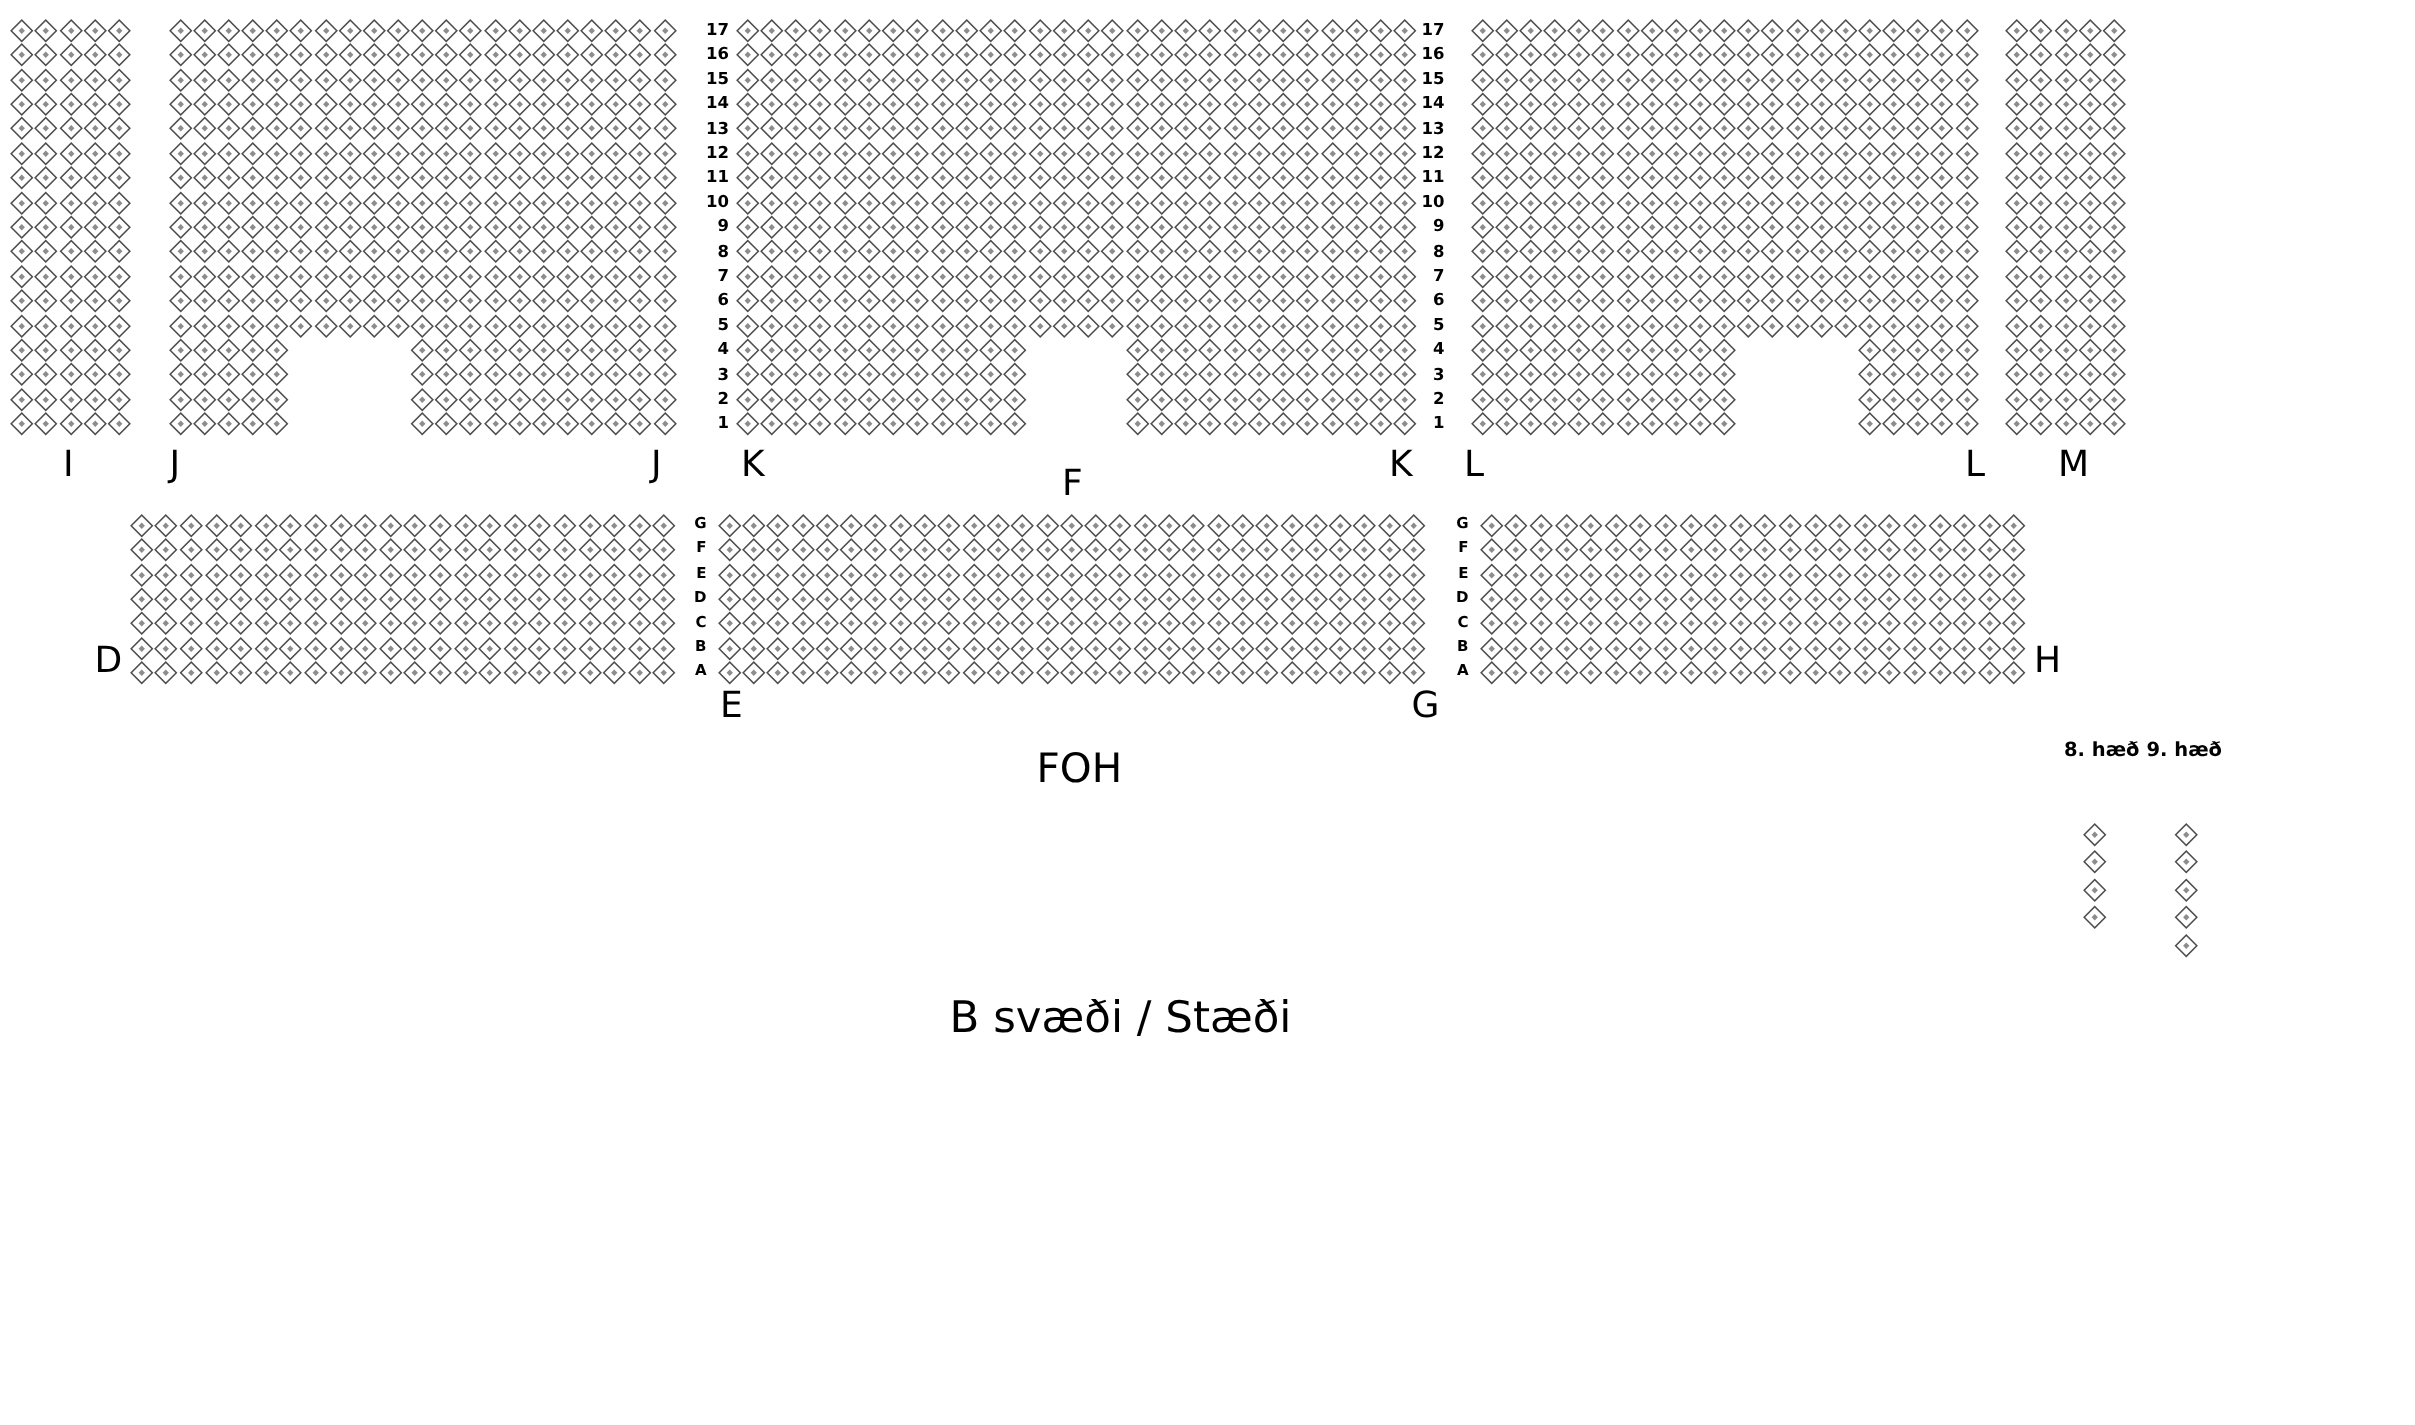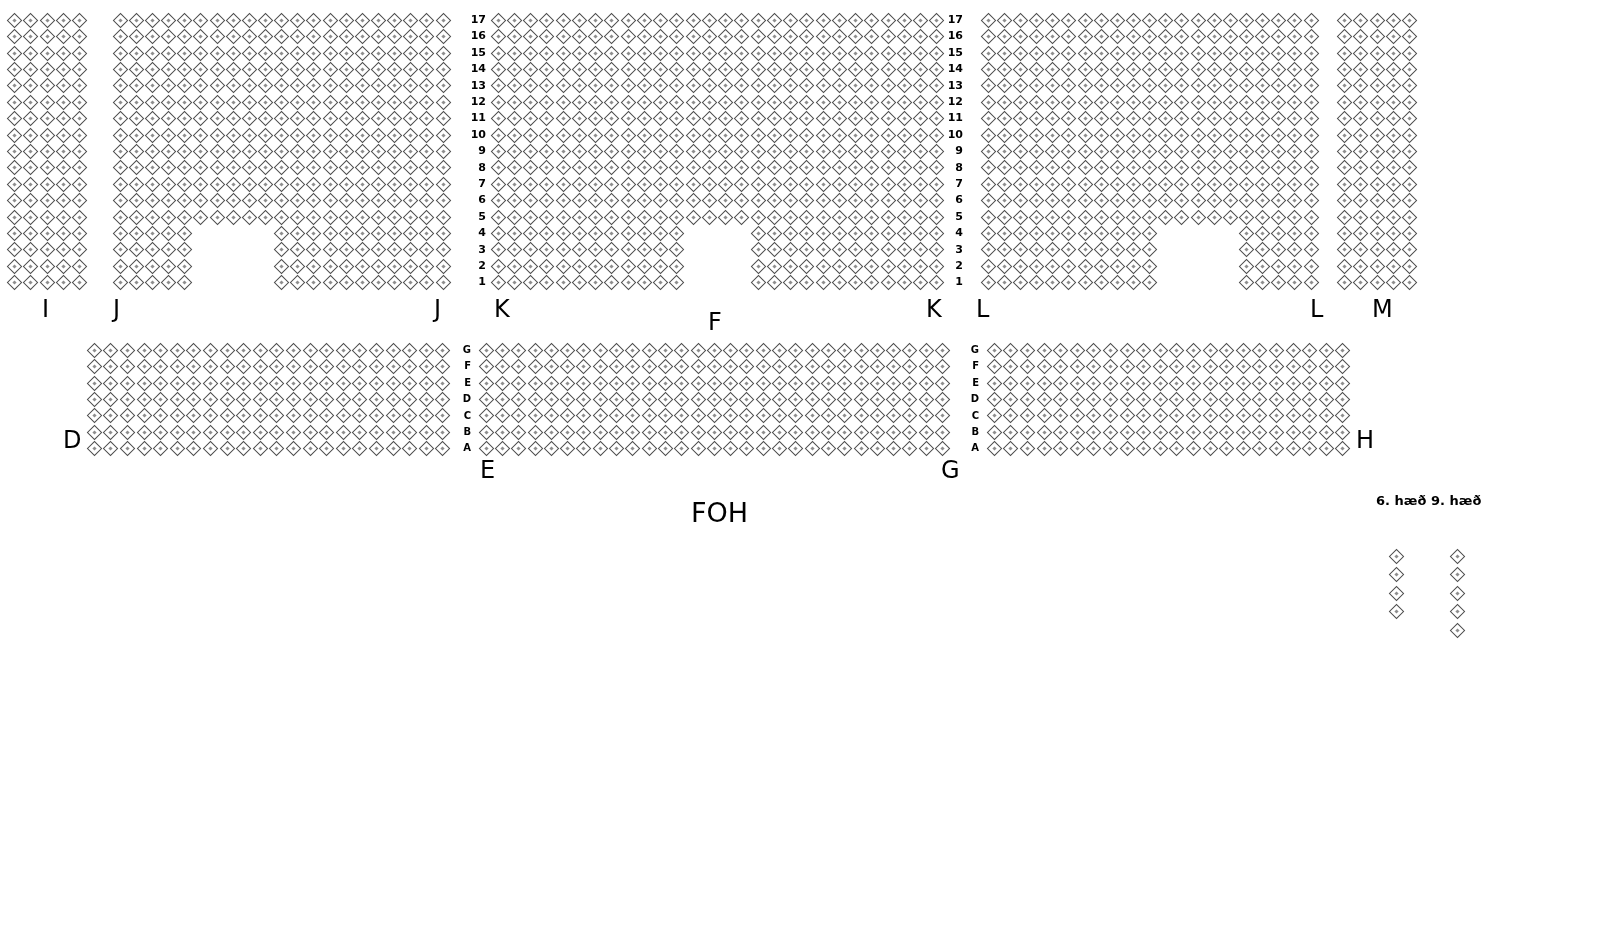--- a/index.html
+++ b/index.html
@@ -22,21 +22,22 @@
   #area-label{position:absolute;left:633px;top:663px;font-size:29px;line-height:1.1;}
   .floor-label{position:absolute;font-size:13px;font-weight:bold;line-height:1;}
   #floor1-label{left:1376px;top:494px;}
   #floor2-label{left:1431px;top:494px;}
 </style>
 </head>
 <body>
 
 <div id="stage">
   <div id="foh-label">FOH</div>
-  <div id="floor1-label" class="floor-label">6. hæð</div>
+  <div id="area-label">B svæði / Stæði</div>
+  <div id="floor1-label" class="floor-label">8. hæð</div>
   <div id="floor2-label" class="floor-label">9. hæð</div>
 <div class="seat" style="left: 8.7px; top: 14.7px;"></div>
     <div class="seat" style="left: 25.1px; top: 14.7px;"></div>
     <div class="seat" style="left: 41.5px; top: 14.7px;"></div>
     <div class="seat" style="left: 57.9px; top: 14.7px;"></div>
     <div class="seat" style="left: 74.3px; top: 14.7px;"></div>
     <div class="seat" style="left: 8.7px; top: 31.1px;"></div>
     <div class="seat" style="left: 25.1px; top: 31.1px;"></div>
     <div class="seat" style="left: 41.5px; top: 31.1px;"></div>
     <div class="seat" style="left: 57.9px; top: 31.1px;"></div>

